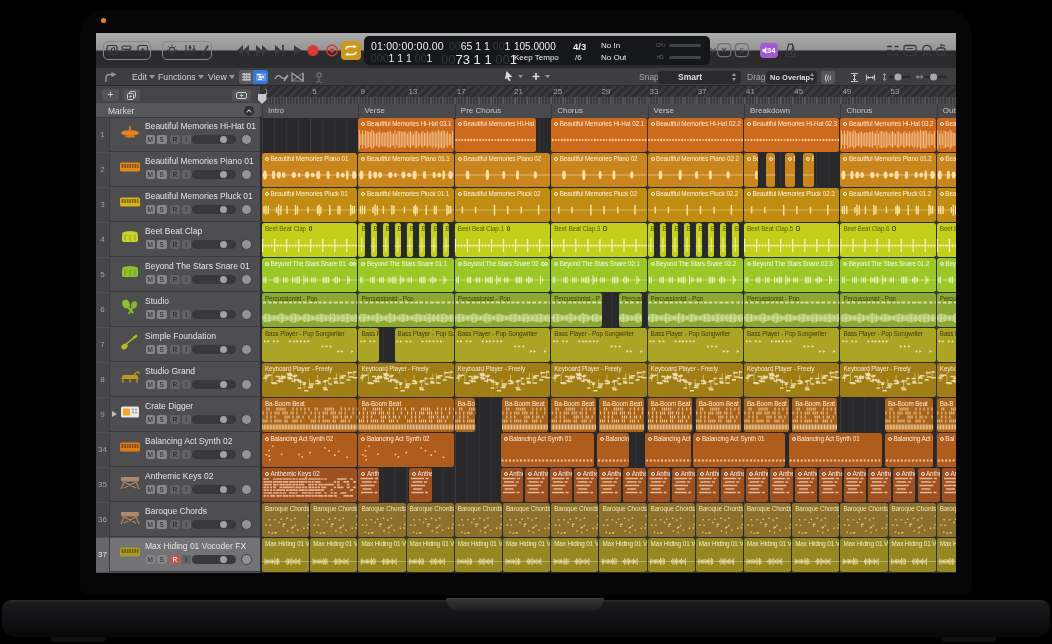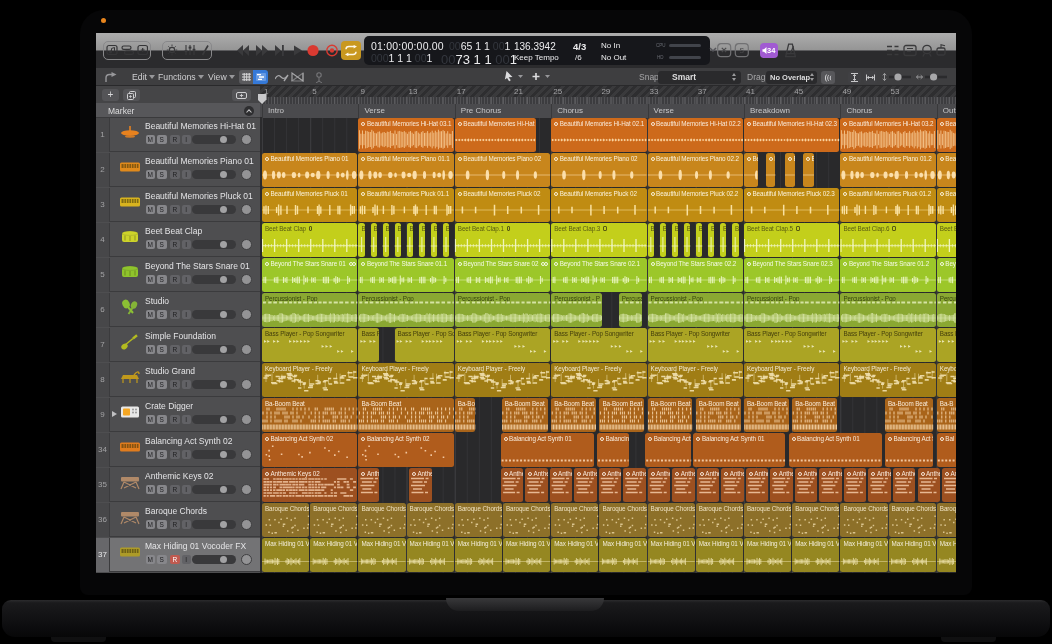--- a/index.html
+++ b/index.html
@@ -88,21 +88,21 @@
           <path d="M12 6.8c0 1.8-1.4 2.7-3 2.7H3"></path>
         </g>
 <path d="M9.6 0L13 1.5 9.6 3.4z" fill="#fdf6e6"></path>
         <path d="M4.4 7.6L1 9.5l3.4 1.7z" fill="#fdf6e6"></path>
 </svg>
 <div class="abs" style="left:268px;top:3px;width:346px;height:29px;background:#16171b;border-radius:5px;color:#ececee;">
 <div class="abs" style="left:7px;top:4px;font-size:10.5px;letter-spacing:0.2px;">01:00:00:00.00</div>
 <div class="abs" style="left:7px;top:15.5px;font-size:10.5px;"><span style="color:#34373e">000</span>1 1 1 <span style="color:#34373e">00</span>1</div>
 <div class="abs" style="left:85px;top:4px;font-size:10.5px;"><span style="color:#34373e">00</span>65 1 1 <span style="color:#34373e">00</span>1</div>
 <div class="abs" style="left:77px;top:15.5px;font-size:13px;"><span style="color:#34373e">00</span>73 1 1 <span style="color:#34373e">00</span>1</div>
-<div class="abs" style="left:150px;top:5px;font-size:10px;">136.3942</div>
+<div class="abs" style="left:150px;top:5px;font-size:10px;">105.0000</div>
 <div class="abs" style="left:150px;top:17px;font-size:8px;">Keep Tempo</div>
 <div class="abs" style="left:209px;top:5px;font-size:9.5px;font-weight:bold;">4/3</div>
 <div class="abs" style="left:211px;top:17px;font-size:8px;">/6</div>
 <div class="abs" style="left:237px;top:5px;font-size:8px;">No In</div>
 <div class="abs" style="left:237px;top:17px;font-size:8px;">No Out</div>
 <div class="abs" style="left:292px;top:7px;font-size:4.5px;color:#686b72;">CPU</div>
 <div class="abs" style="left:305px;top:8px;width:32px;height:3px;border-radius:2px;background:#41444b;"></div>
 <div class="abs" style="left:293px;top:19px;font-size:4.5px;color:#686b72;">HD</div>
 <div class="abs" style="left:305px;top:20px;width:32px;height:3px;border-radius:2px;background:#41444b;"></div>
 </div>
@@ -176,21 +176,21 @@
           <path d="M6 5.2V9M3 11l3-2 3 2" stroke-width="1"></path>
         </g>
       </svg>
 <svg class="abs" style="left:408px;top:3px;" width="50" height="12" viewBox="0 0 50 12">
         <path d="M3 0l7 7-4.5 0.3L8 11l-2 1-2.4-3.7L1 10z" transform="scale(0.85)" fill="#dcdcde"></path>
         <path d="M14 5l2.5 3 2.5-3" fill="#97979a" transform="translate(0,-1)"></path>
         <path d="M32 2v7M28.5 5.5h7" stroke="#dcdcde" stroke-width="1.6" fill="none"></path>
         <path d="M41 5l2.5 3 2.5-3" fill="#97979a" transform="translate(0,-1)"></path>
       </svg>
 <div class="mtxt" style="left:543px;top:4px;font-size:8.5px;color:#a5a5a7;">Snap:</div>
-<div class="abs" style="left:562px;top:2.5px;width:83px;height:13px;background:#2a2a2c;border-radius:3px;color:#dededf;font-size:8.5px;font-weight:bold;line-height:13px;padding-left:14px;">Smart<span class="tu" style="position:absolute;right:5px;top:2.5px;"></span><span class="tdd" style="position:absolute;right:5px;top:7px;"></span></div>
+<div class="abs" style="left:562px;top:2.5px;width:83px;height:13px;background:#2a2a2c;border-radius:3px;color:#dededf;font-size:8.5px;font-weight:bold;line-height:13px;padding-left:20px;">Smart<span class="tu" style="position:absolute;right:5px;top:2.5px;"></span><span class="tdd" style="position:absolute;right:5px;top:7px;"></span></div>
 <div class="mtxt" style="left:651px;top:4px;font-size:8.5px;color:#a5a5a7;">Drag:</div>
 <div class="abs" style="left:670px;top:2.5px;width:51px;height:13px;background:#2a2a2c;border-radius:3px;color:#dededf;font-size:7.5px;font-weight:bold;line-height:13px;padding-left:4px;">No Overlap<span class="tu" style="position:absolute;right:3px;top:2.5px;"></span><span class="tdd" style="position:absolute;right:3px;top:7px;"></span></div>
 <div class="abs" style="left:725px;top:2.5px;width:14px;height:13px;background:#57575a;border-radius:3px;"></div>
 <svg class="abs" style="left:728px;top:5.5px;" width="9" height="8" viewBox="0 0 9 8">
         <g stroke="#d0d0d2" stroke-width="1" fill="none">
           <path d="M2.6 0.5C1 2 1 6 2.6 7.5M4.6 1.2C3.4 2.5 3.4 5.5 4.6 6.8M6.8 1.8C6 2.8 6 5.2 6.8 6.2"></path>
         </g>
       </svg>
 <div class="abs" style="left:752px;top:2.5px;width:13px;height:13px;background:#404043;border-radius:3px;"></div>
 <svg class="abs" style="left:754px;top:4.5px;" width="9" height="9" viewBox="0 0 9 9">

